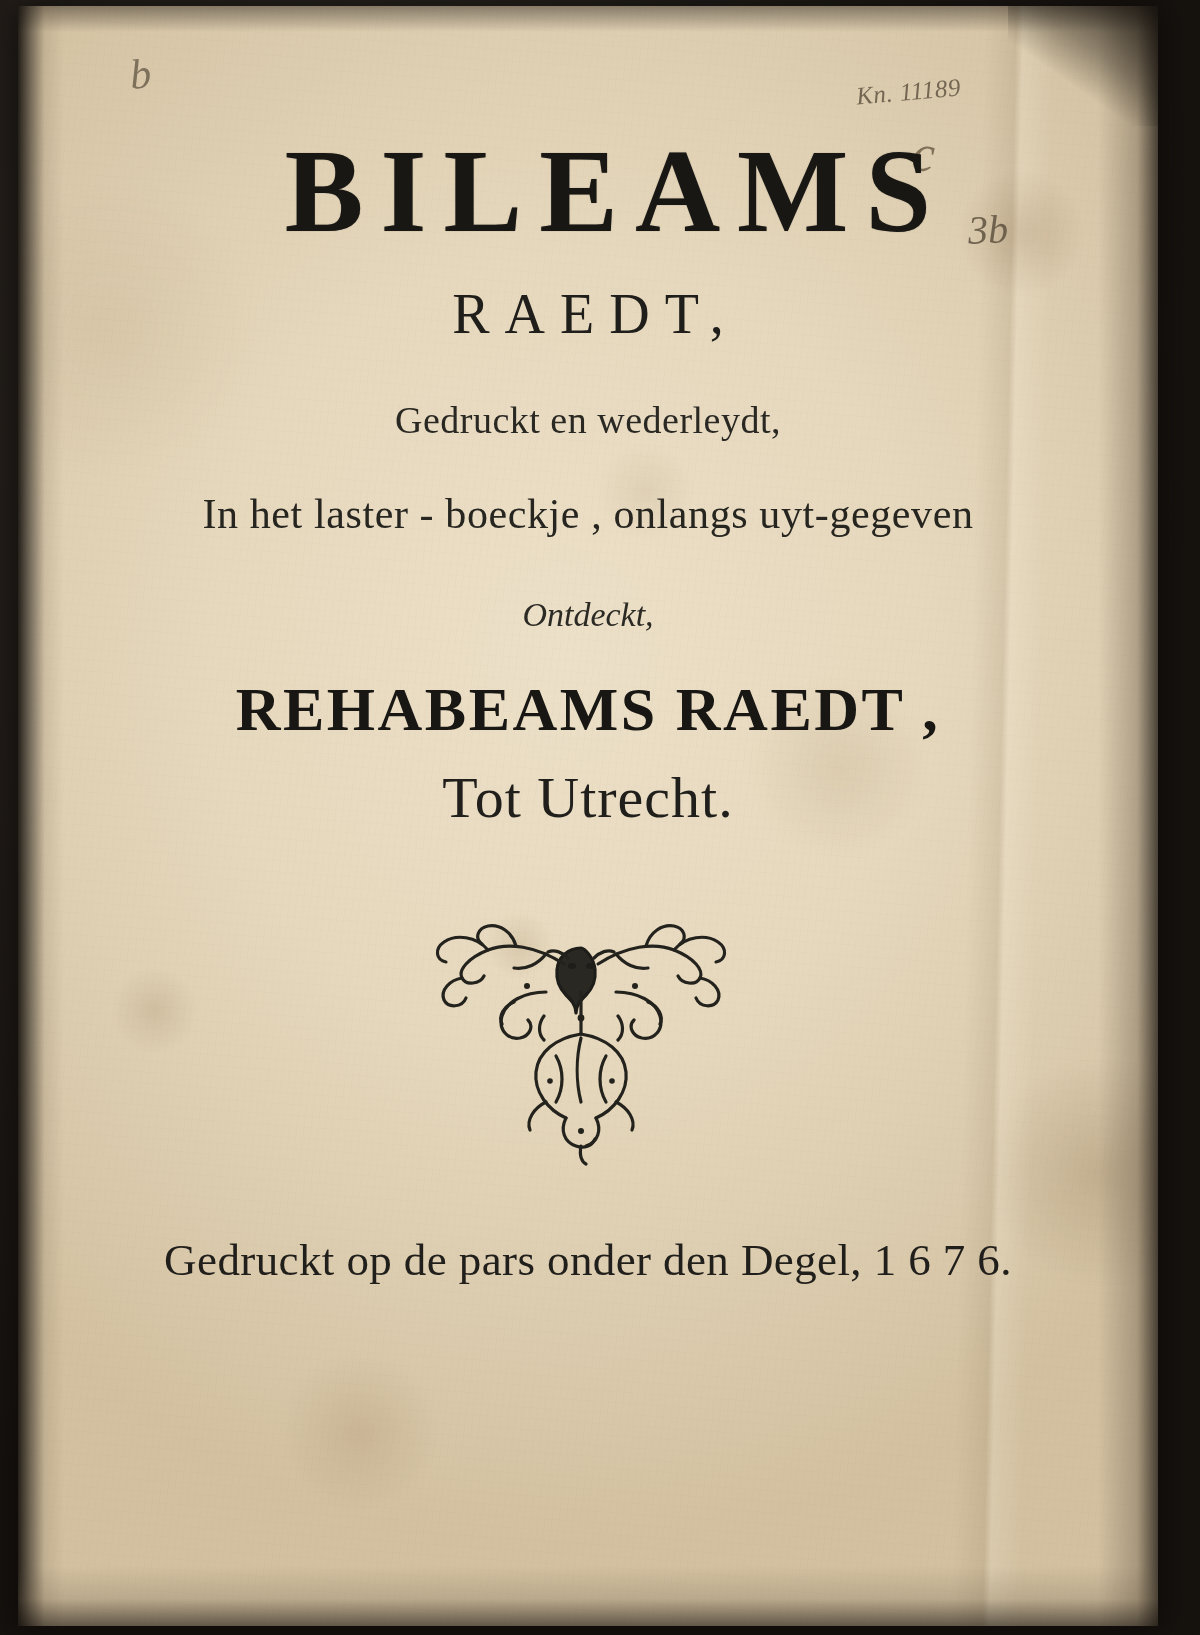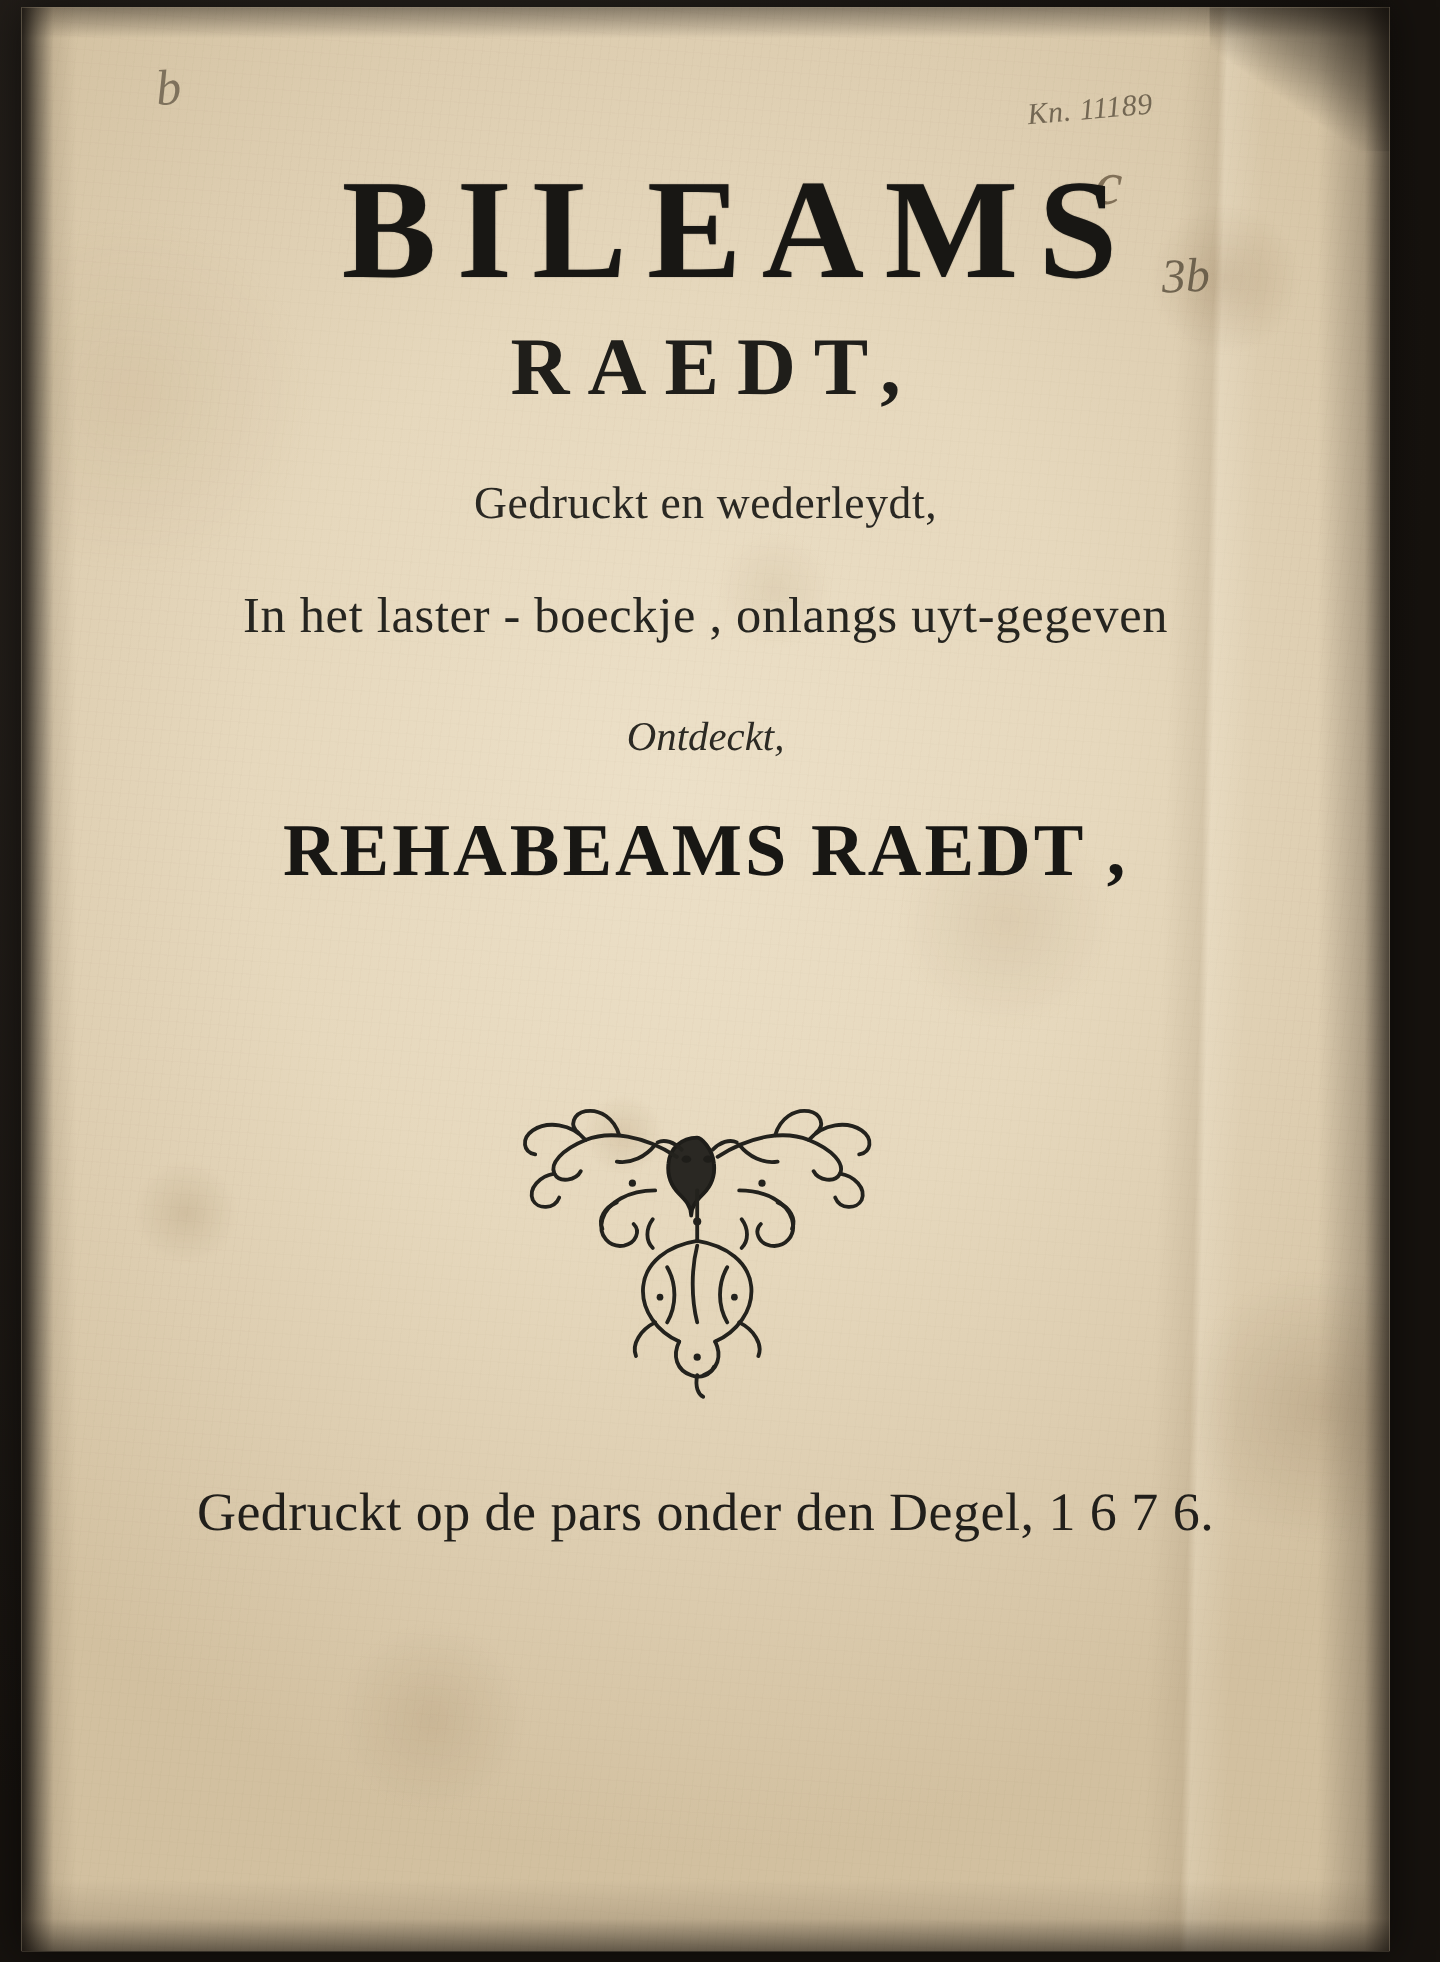--- a/index.html
+++ b/index.html
@@ -101,22 +101,22 @@
 
   #t-main {
     position:absolute; left:0; right:0; top: 118px;
     font-size: 118px; letter-spacing: 17px; font-weight: 700;
     font-family: "Liberation Serif", serif;
     color:#1d1c19; text-indent: 17px;
     text-shadow: 0 0 1px rgba(40,36,30,0.5);
     margin-left: 40px;
   }
   #t-sub1 {
-    position:absolute; left:0; right:0; top: 260px;
-    font-size: 68px; letter-spacing: 15px; font-weight: 700; text-indent: 15px;
+    position:absolute; left:0; right:0; top: 276px;
+    font-size: 56px; letter-spacing: 15px; font-weight: 400; text-indent: 15px;
     color:#24231f;
   }
   #t-line1 {
     position:absolute; left:0; right:0; top: 392px;
     font-size: 38px; letter-spacing: 0.5px; color:#2a2823;
   }
   #t-line2 {
     position:absolute; left:0; right:0; top: 484px;
     font-size: 42px; letter-spacing: 0.6px; color:#262520;text-align:center;
   }
@@ -167,20 +167,21 @@
     <div class="ms" id="ms-shelf">Kn. 11189</div>
     <div class="ms" id="ms-c">c</div>
     <div class="ms" id="ms-3b">3b</div>
 
     <div class="type" id="t-main">BILEAMS</div>
     <div class="type" id="t-sub1">RAEDT,</div>
     <div class="type" id="t-line1">Gedruckt en wederleydt,</div>
     <div class="type" id="t-line2">In het laster - boeckje , onlangs uyt-gegeven</div>
     <div class="type" id="t-genaemt">Ontdeckt,</div>
     <div class="type" id="t-reha">REHABEAMS RAEDT ,</div>
+    <div class="type" id="t-utrecht">Tot Utrecht.</div>
 
     <div id="ornament">
       <svg viewBox="0 0 370 265" xmlns="http://www.w3.org/2000/svg">
         <g fill="none" stroke="#23221d" stroke-width="3.2" stroke-linecap="round" stroke-linejoin="round">
 
           <path d="M185 42 c-13 0 -23 9 -24 22 c-1 10 3 19 9 25 c5 5 10 10 10 18 c0 -8 5 -13 10 -18 c6 -6 10 -15 9 -25 c-1 -13 -11 -22 -14 -22z" fill="#2a2823" stroke="#1e1d19"></path>
           <path d="M172 52 c-6 -6 -14 -9 -20 -6 M198 52 c6 -6 14 -9 20 -6"></path>
           <ellipse cx="176" cy="60" rx="4" ry="3" fill="#1e1d19" stroke="none"></ellipse>
           <ellipse cx="194" cy="60" rx="4" ry="3" fill="#1e1d19" stroke="none"></ellipse>
 

